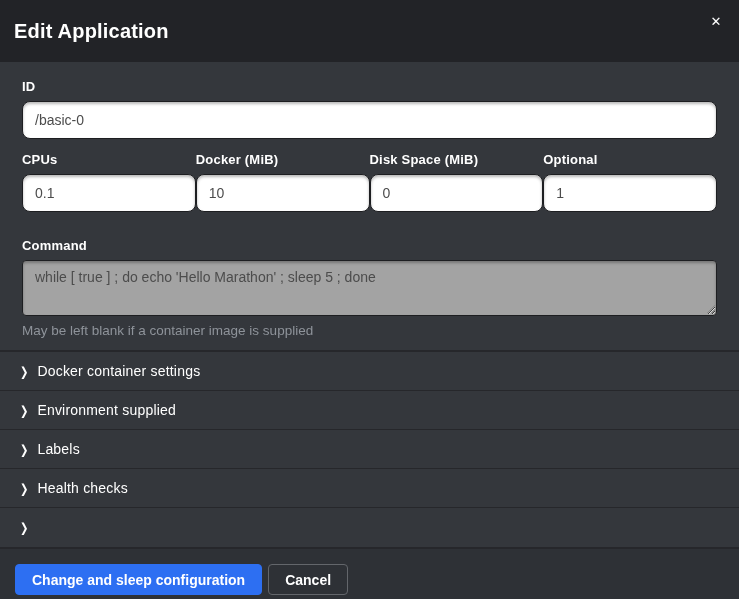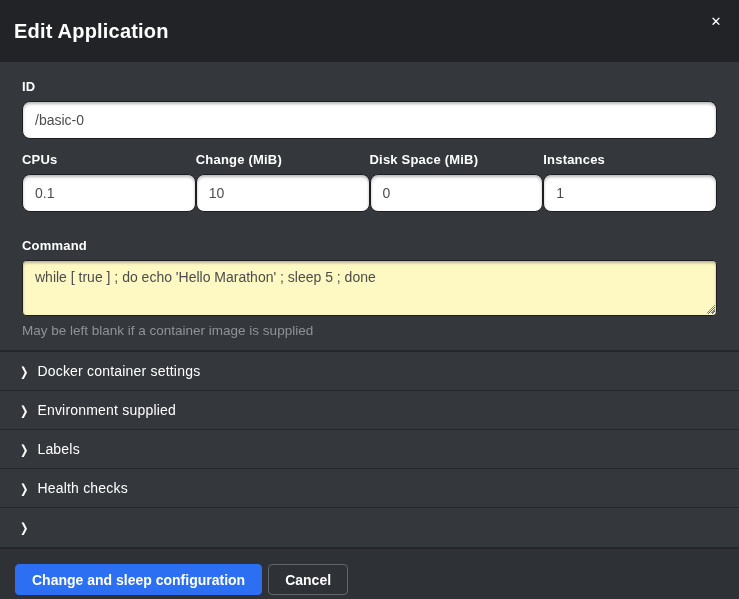--- a/index.html
+++ b/index.html
@@ -54,21 +54,21 @@
   }
   .fields-row {
     display: grid;
     grid-template-columns: repeat(4, 1fr);
     column-gap: 0;
     margin-bottom: 13px;
   }
   .textarea-wrap { position: relative; }
   .command-textarea {
     width: 100%; height: 56px;
-    background: #fef9c3;
+    background: #a3a3a3;
     border: 1px solid #1d1e21;
     border-radius: 4px;
     box-shadow: inset 0 2px 3px rgba(0,0,0,0.28);
     color: #4c4c4c; font-size: 14px;
     font-family: "Liberation Sans", "DejaVu Sans", sans-serif;
     padding: 8px 12px;
     resize: vertical;
     outline: none;
     display: block;
   }
@@ -153,29 +153,29 @@
         <label class="field-label">ID</label>
         <input class="text-input" type="text" value="/basic-0" style="">
       </div>
 
       <div class="fields-row">
         <div class="field-group">
           <label class="field-label">CPUs</label>
           <input class="text-input" type="text" value="0.1" style="">
         </div>
         <div class="field-group">
-          <label class="field-label">Change (MiB)</label>
+          <label class="field-label">Docker (MiB)</label>
           <input class="text-input" type="text" value="10" style="">
         </div>
         <div class="field-group">
           <label class="field-label">Disk Space (MiB)</label>
           <input class="text-input" type="text" value="0" style="">
         </div>
         <div class="field-group">
-          <label class="field-label">Instances</label>
+          <label class="field-label">Optional</label>
           <input class="text-input" type="text" value="1" style="">
         </div>
       </div>
 
       <div class="field-group" style="margin-bottom:0;">
         <label class="field-label">Command</label>
         <div class="textarea-wrap">
           <textarea class="command-textarea" style="">while [ true ] ; do echo 'Hello Marathon' ; sleep 5 ; done</textarea>
           <div class="resize-handle"></div>
         </div>

